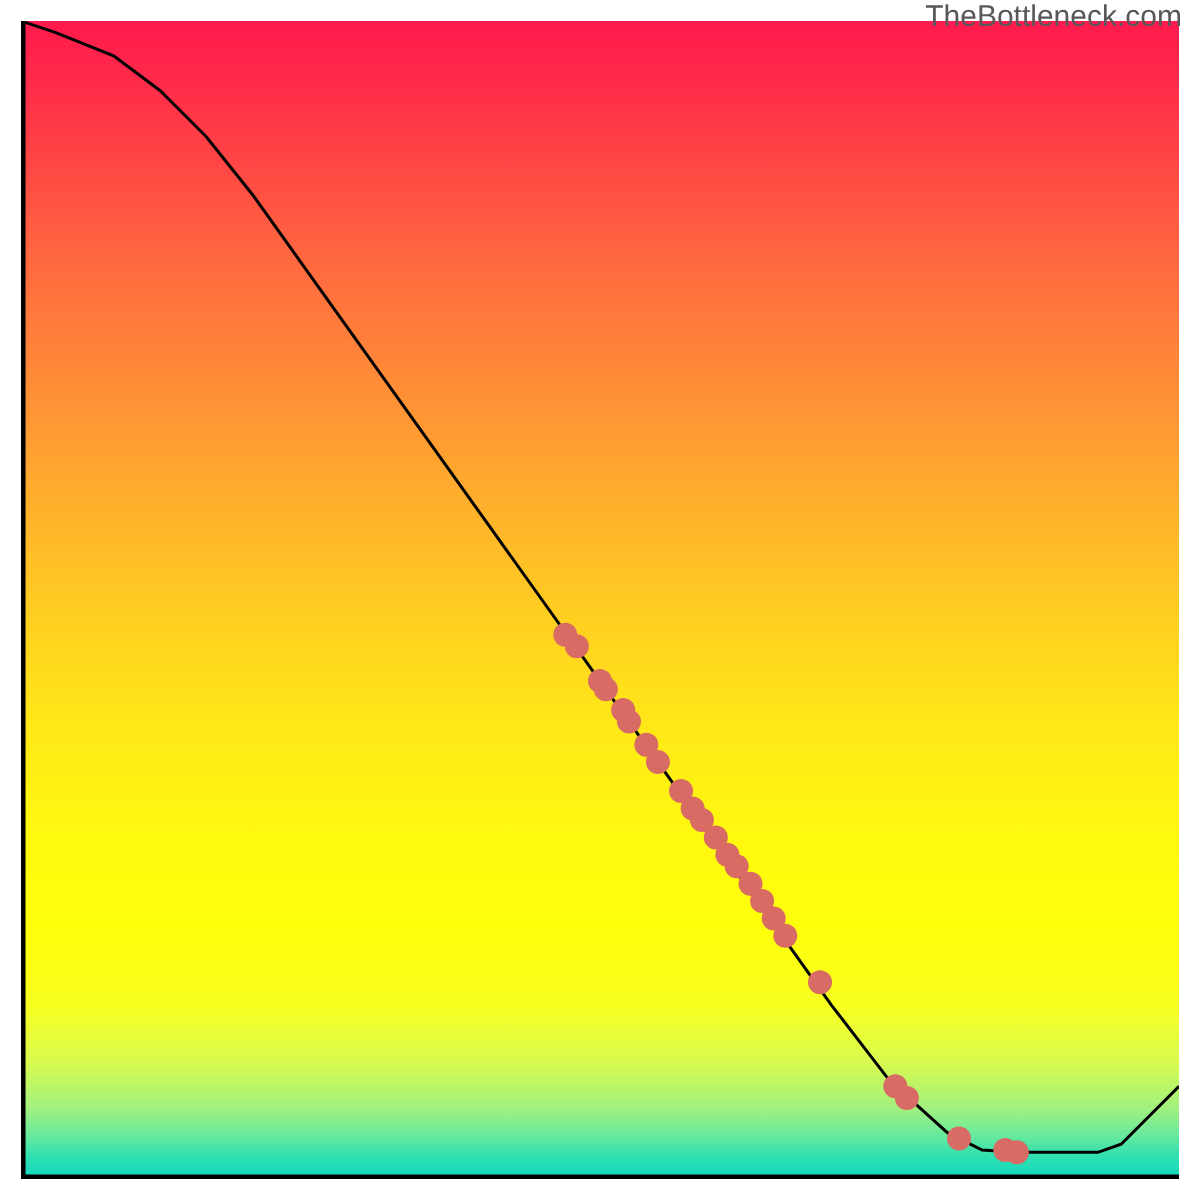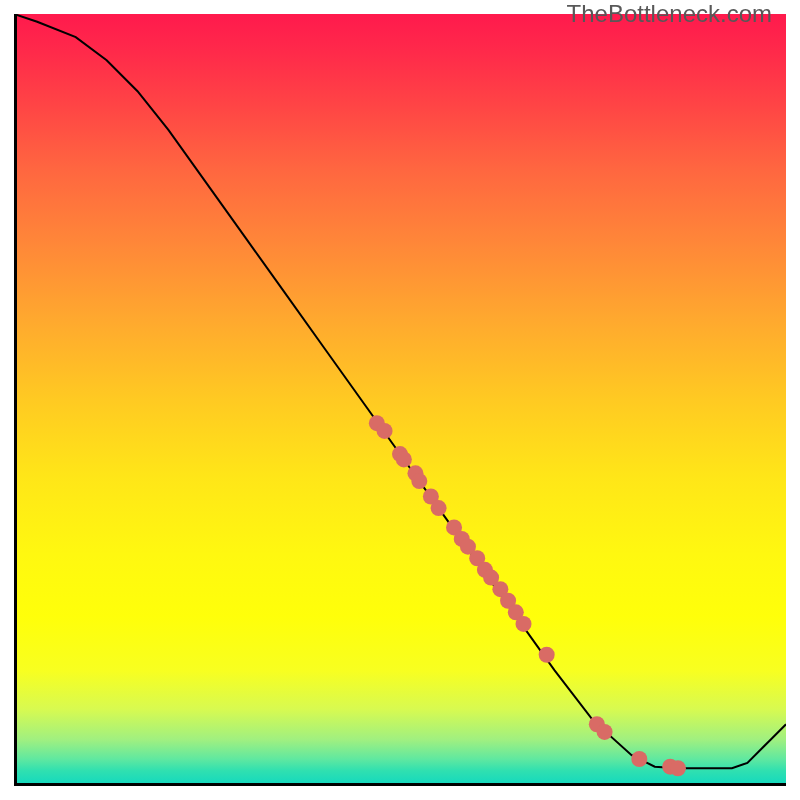--- a/index.html
+++ b/index.html
@@ -55,23 +55,23 @@
     }
     .axis-bottom {
       bottom: 14px;
       left: 14px;
       width: 772px;
       height: 3px;
     }
     .watermark {
       position: absolute;
       top: 0px;
-      right: 28px;
+      right: 12px;
       font-family: Arial, sans-serif;
-      font-size: 24px;
+      font-size: 20px;
       color: #585858;
       font-weight: normal;
     }
     .curve-svg {
       position: absolute;
       top: 14px;
       left: 14px;
       width: 772px;
       height: 772px;
     }

